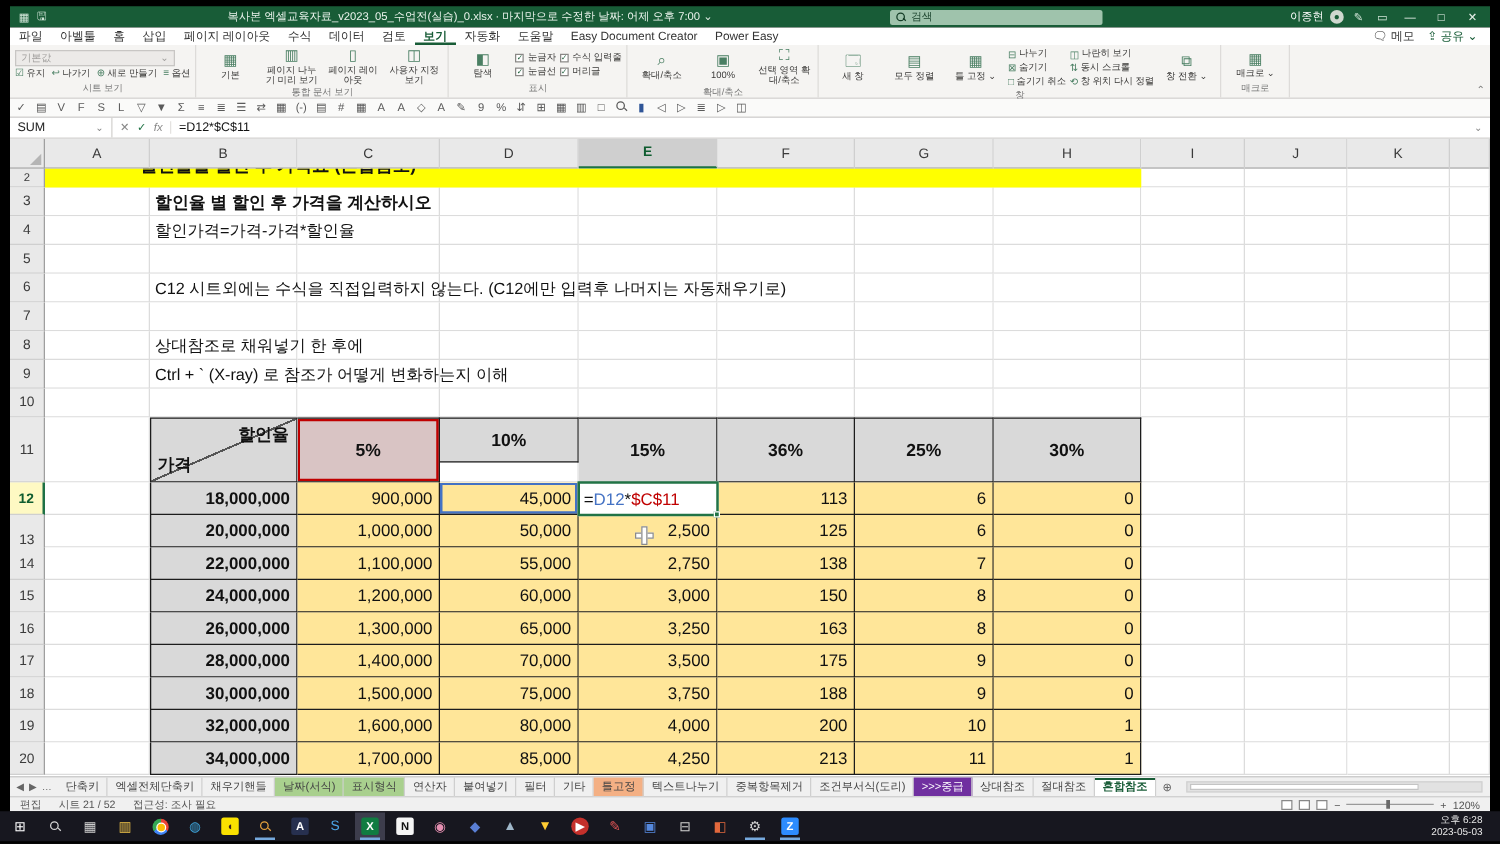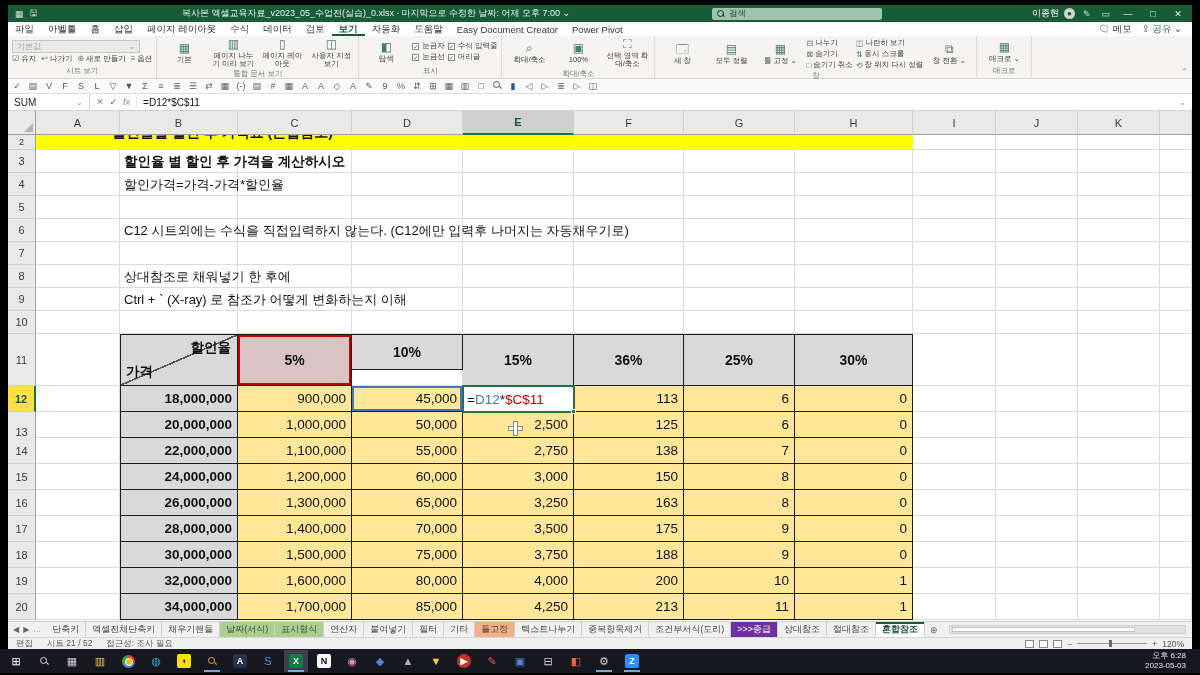--- a/index.html
+++ b/index.html
@@ -55,21 +55,21 @@
   .fbtns{display:flex;gap:6px;padding:0 6px;border-right:1px solid #e4e2e0;color:#888;font-size:9px;align-items:center;}
   .ftext{padding:0 6px;color:#111;font-family:"Liberation Sans",sans-serif;}
   .fchev{margin-left:auto;color:#888;padding-right:6px;font-size:8px;}
   
   .grid{position:absolute;left:8px;top:111px;width:1184px;height:510px;background:#fff;overflow:hidden;}
   .colhead,.rowhead,.corner{position:absolute;background:#e9e9e9;color:#3a3a3a;font-size:11px;
         display:flex;align-items:center;justify-content:center;}
   .colhead{height:24px;top:0;border-right:1px solid #cfcfcf;border-bottom:1px solid #9f9f9f;}
   .colhead.sel{background:#cfcfcf;color:#0e5c2f;font-weight:bold;border-bottom:2px solid #1e7145;}
   .rowhead{width:28px;left:0;border-bottom:1px solid #cfcfcf;border-right:1px solid #9f9f9f;}
-  .rowhead.sel{background:#fde047;color:#0e5c2f;font-weight:bold;border-right:2px solid #1e7145;}
+  .rowhead.sel{background:#fef9c3;color:#0e5c2f;font-weight:bold;border-right:2px solid #1e7145;}
   .corner{left:0;top:0;width:28px;height:24px;border-right:1px solid #9f9f9f;border-bottom:1px solid #9f9f9f;}
   .corner::after{content:"";position:absolute;right:2px;bottom:2px;border-left:9px solid transparent;border-bottom:9px solid #b5b5b5;}
   .cell{position:absolute;border-right:1px solid #dcdcdc;border-bottom:1px solid #dcdcdc;background:#fff;}
   .note{position:absolute;font-size:13px;color:#111;white-space:nowrap;display:flex;align-items:center;}
   .note.b{font-weight:bold;font-size:13.5px;}
   .band{position:absolute;background:#ffff00;overflow:hidden;}
   .band span{position:absolute;top:-11px;left:76px;font-weight:bold;font-size:14px;color:#111;white-space:nowrap;}
   .tcell{position:absolute;border-right:1px solid #1c1c1c;border-bottom:1px solid #1c1c1c;
          font-size:13.5px;display:flex;align-items:center;padding:0 5px;color:#111;}
   .tcell.hdr{background:#d9d9d9;font-weight:bold;justify-content:center;font-size:14px;}
@@ -149,21 +149,21 @@
         <div class="mtab">홈</div>
         <div class="mtab">삽입</div>
         <div class="mtab">페이지 레이아웃</div>
         <div class="mtab">수식</div>
         <div class="mtab">데이터</div>
         <div class="mtab">검토</div>
         <div class="mtab active">보기</div>
         <div class="mtab">자동화</div>
         <div class="mtab">도움말</div>
         <div class="mtab">Easy Document Creator</div>
-        <div class="mtab">Power Pivot</div>
+        <div class="mtab">Power Easy</div>
       </div>
     <div class="m-right">
       <span>🗨 <span>메모</span></span>
       <span style="color:#185c37;">⇪ <span>공유</span> ⌄</span>
     </div>
   </div>
 
   <div class="ribbon">
     <div id="ribbon-groups" style="display:flex;width:100%;">
         <div class="rgroup">

